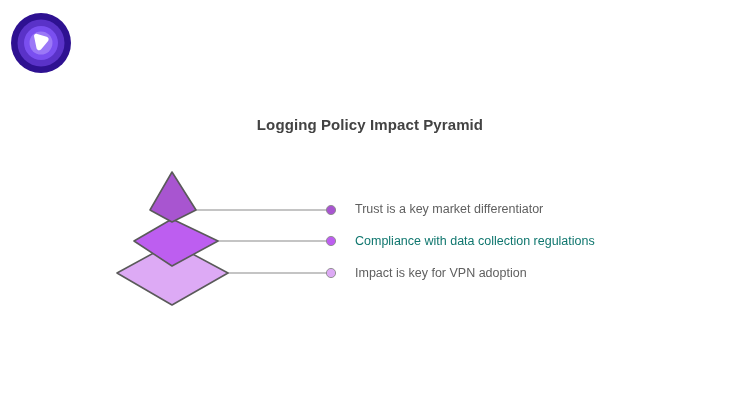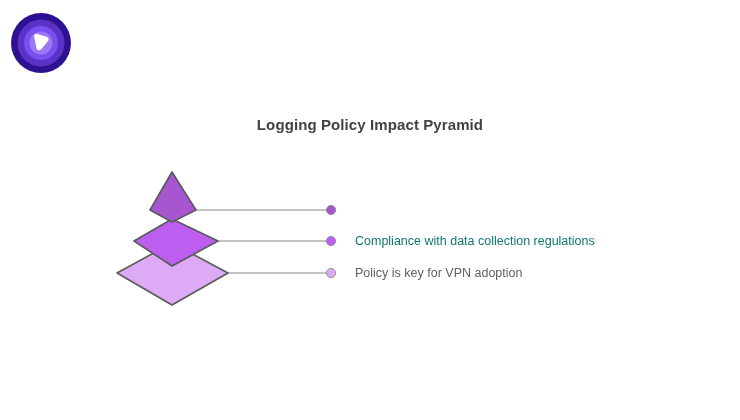--- a/index.html
+++ b/index.html
@@ -96,16 +96,17 @@
 
     <path class="hit" d="M134,241 L172,219 L218,241 L172,266 Z" fill="#bd5ef0" stroke="#5a5a5a" stroke-width="1.6" stroke-linejoin="round"></path>
 
     <path class="hit" d="M172,172 L196,210 L172,222 L150,210 Z" fill="#a855d0" stroke="#5a5a5a" stroke-width="1.6" stroke-linejoin="round"></path>
 
     <circle class="hit" cx="331" cy="210" r="4.6" fill="#a855d0" stroke="#8a8a8a" stroke-width="0.9"></circle>
     <circle class="hit" cx="331" cy="241" r="4.6" fill="#bd5ef0" stroke="#8a8a8a" stroke-width="0.9"></circle>
     <circle class="hit" cx="331" cy="273" r="4.6" fill="#ddaaf5" stroke="#8a8a8a" stroke-width="0.9"></circle>
   </svg>
 
+  <div class="callout-label l0" style="color: rgb(95, 95, 95);">Trust is a key market differentiator</div>
   <div class="callout-label l1" style="color: #0f766e;">Compliance with data collection regulations</div>
-  <div class="callout-label l2" style="color: rgb(95, 95, 95);">Policy is key for VPN adoption</div>
+  <div class="callout-label l2" style="color: rgb(95, 95, 95);">Impact is key for VPN adoption</div>
 
 </div>
 
 </body></html>

